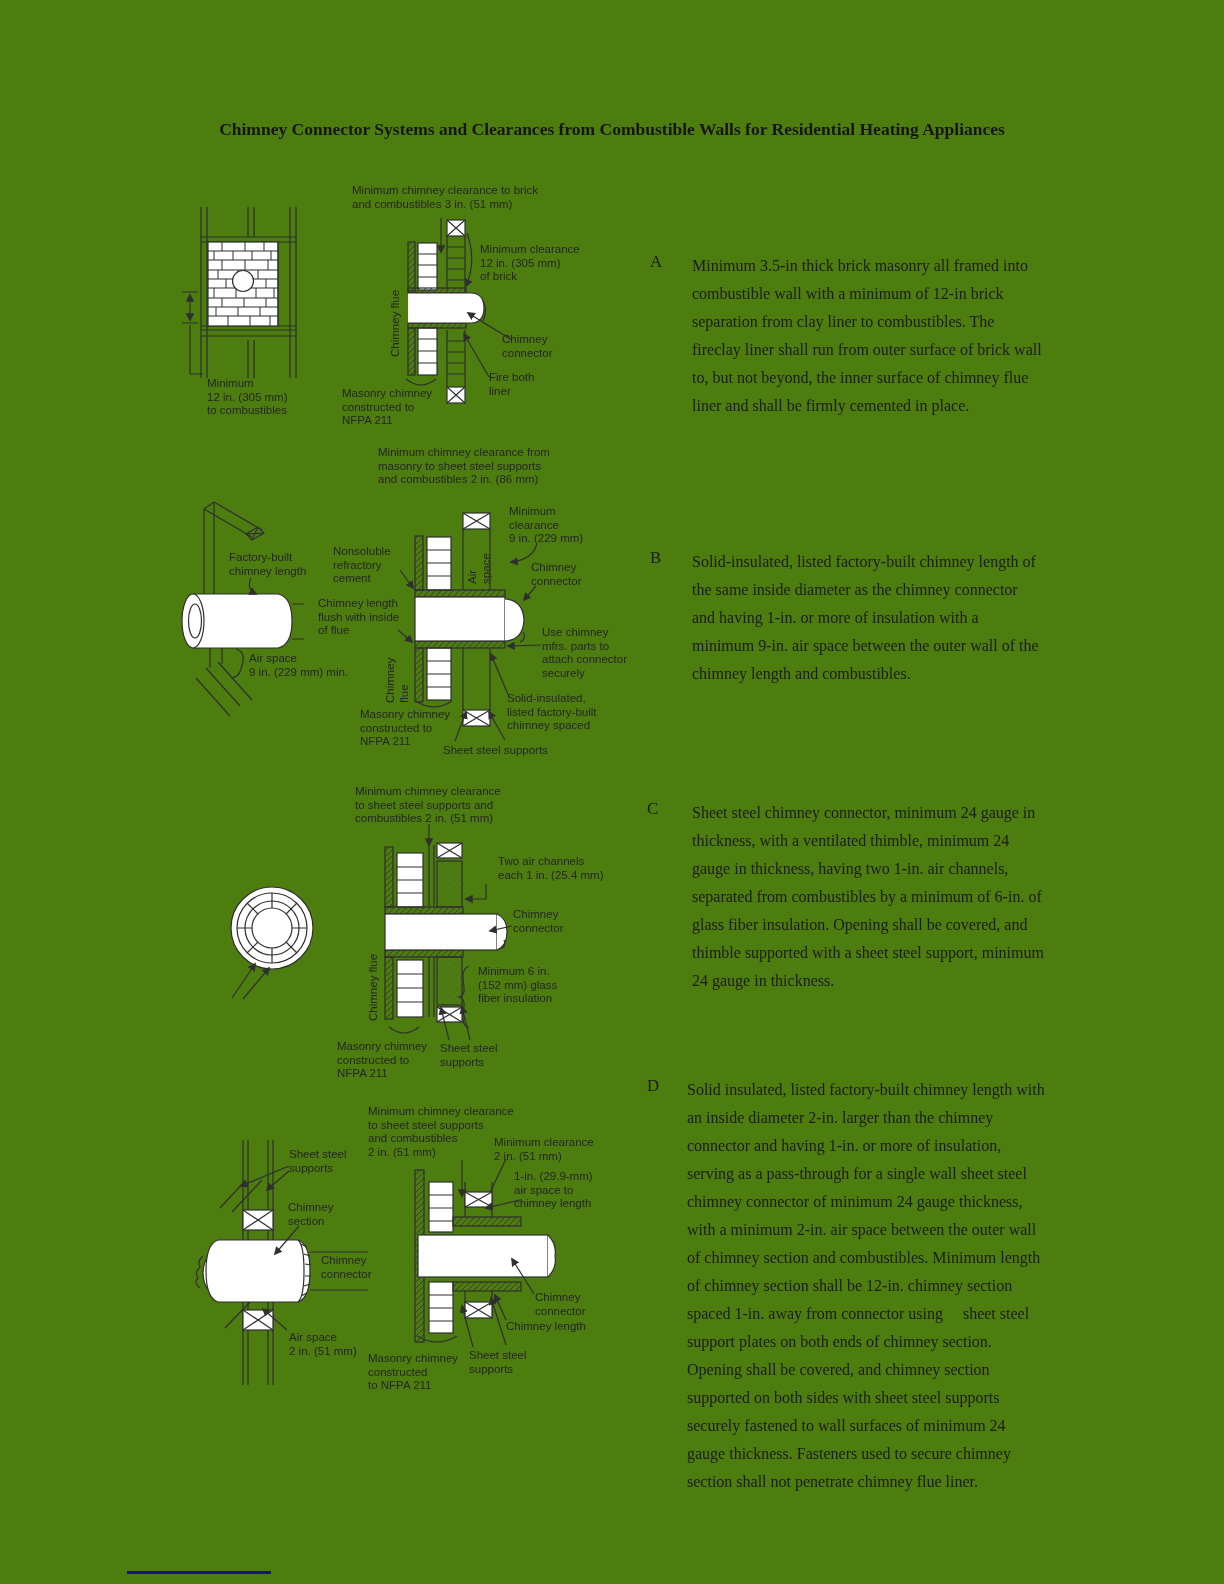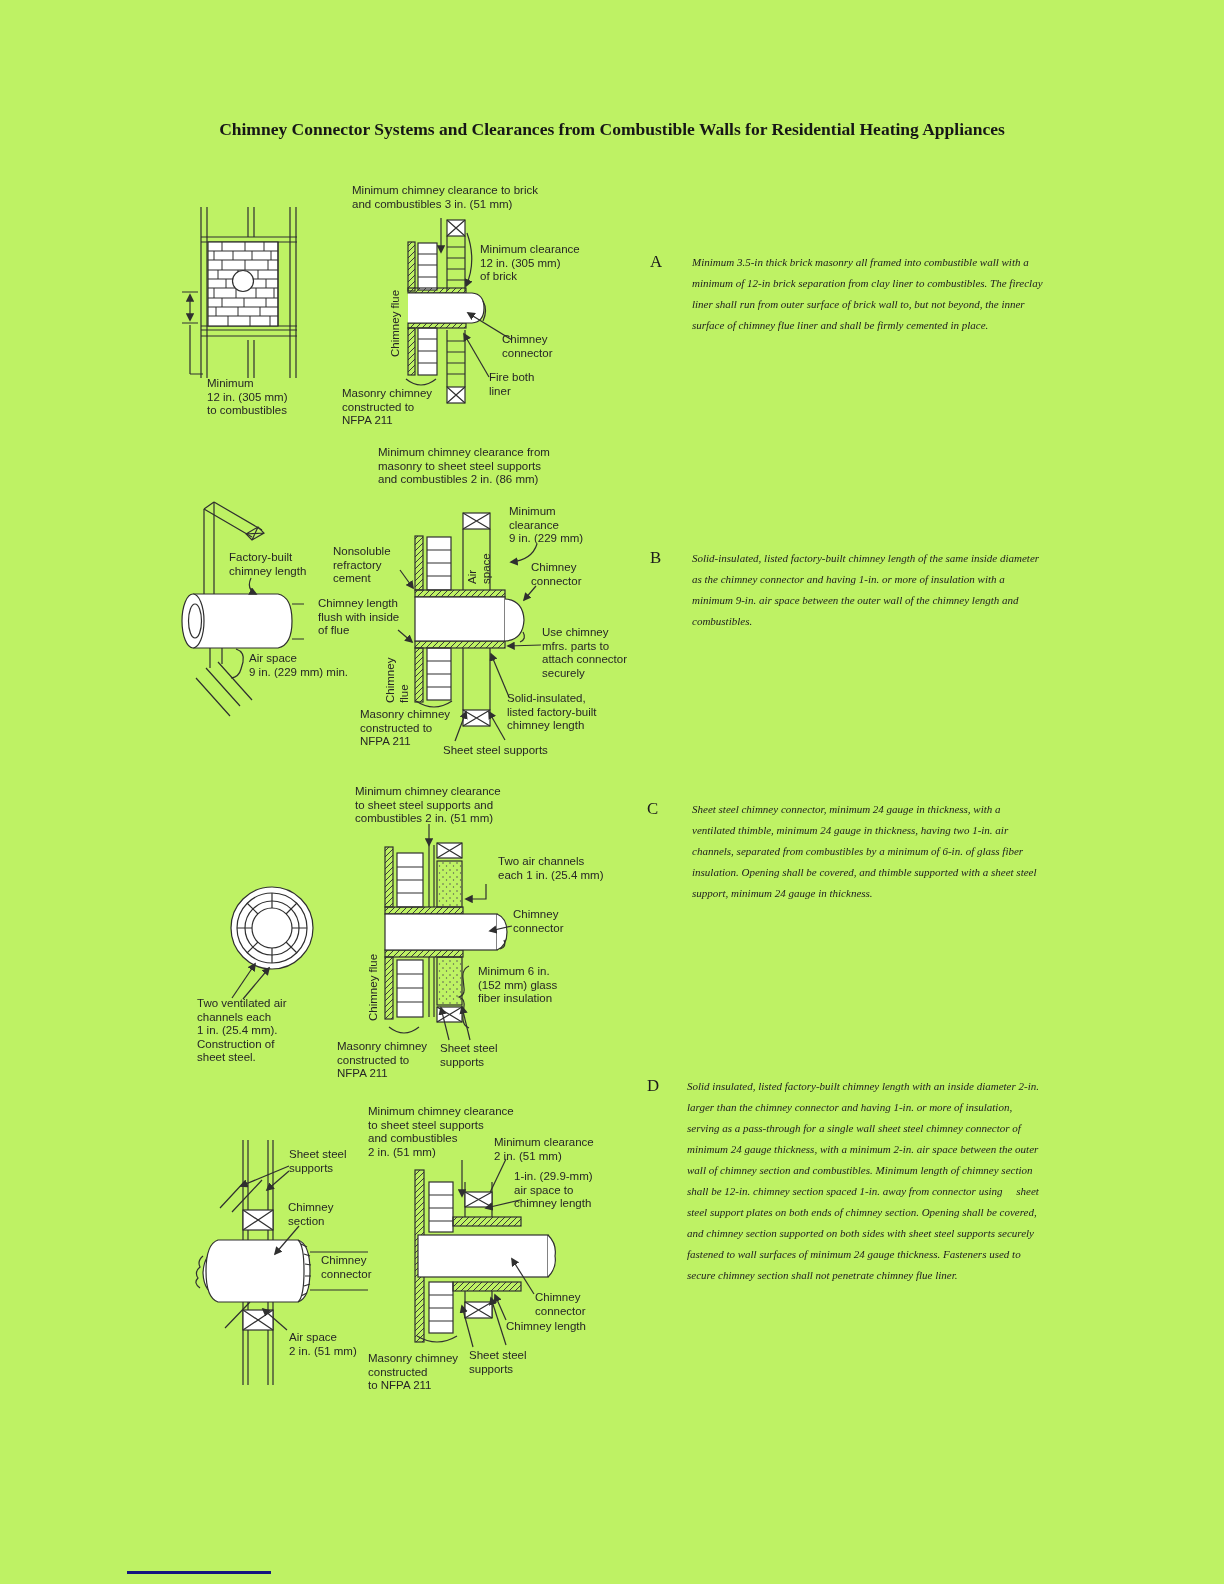--- a/index.html
+++ b/index.html
@@ -1,21 +1,21 @@
 <!DOCTYPE html>
 <html><head>
 <meta charset="utf-8">
 <style>
   html,body{margin:0;padding:0;background:#ffffff;}
-  .page{position:relative;width:1224px;height:1584px;background:#bef264;overflow:hidden;
+  .page{position:relative;width:1224px;height:1584px;background:#4d7c0f;overflow:hidden;
         font-family:"Liberation Serif", serif;color:#1a1a1a;}
   .title{position:absolute;top:119px;left:0;width:1224px;text-align:center;
          font-weight:bold;font-size:17.5px;color:#161616;}
   .letter{position:absolute;font-size:16.8px;color:#1c1c1c;}
-  .para{position:absolute;font-size:11px;line-height:21px;color:#1c1c1c;width:352px;font-style:italic;}
+  .para{position:absolute;font-size:16px;line-height:28px;color:#1c1c1c;width:352px;}
   .lbl{position:absolute;font-family:"Liberation Sans", sans-serif;font-size:11.5px;
        line-height:13.5px;color:#262626;white-space:pre-line;}
   .rot{transform:rotate(-90deg);transform-origin:0 0;}
   svg.art{position:absolute;left:0;top:0;pointer-events:none;}
   .rule{position:absolute;left:127px;top:1571px;width:144px;height:3px;background:#15157e;}
 </style>
 </head>
 <body>
 
 <div class="page">
@@ -236,34 +236,29 @@
 clearance
 9 in. (229 mm)</div>
   <div class="lbl" style="left:531px;top:561px;width:80px">Chimney
 connector</div>
   <div class="lbl" style="left:542px;top:626px;width:110px">Use chimney
 mfrs. parts to
 attach connector
 securely</div>
   <div class="lbl" style="left:507px;top:692px;width:125px">Solid-insulated,
 listed factory-built
-chimney length</div>
+chimney spaced</div>
   <div class="lbl" style="left:360px;top:708px;width:120px">Masonry chimney
 constructed to
 NFPA 211</div>
   <div class="lbl" style="left:443px;top:744px;width:145px">Sheet steel supports</div>
 
   <div class="lbl" style="left:355px;top:785px;width:180px">Minimum chimney clearance
 to sheet steel supports and
 combustibles 2 in. (51 mm)</div>
-  <div class="lbl" style="left:197px;top:997px;width:120px">Two ventilated air
-channels each
-1 in. (25.4 mm).
-Construction of
-sheet steel.</div>
   <div class="lbl" style="left:498px;top:855px;width:150px">Two air channels
 each 1 in. (25.4 mm)</div>
   <div class="lbl" style="left:513px;top:908px;width:80px">Chimney
 connector</div>
   <div class="lbl" style="left:478px;top:965px;width:110px">Minimum 6 in.
 (152 mm) glass
 fiber insulation</div>
   <div class="lbl rot" style="left:367px;top:1021px;width:80px">Chimney flue</div>
   <div class="lbl" style="left:337px;top:1040px;width:120px">Masonry chimney
 constructed to

